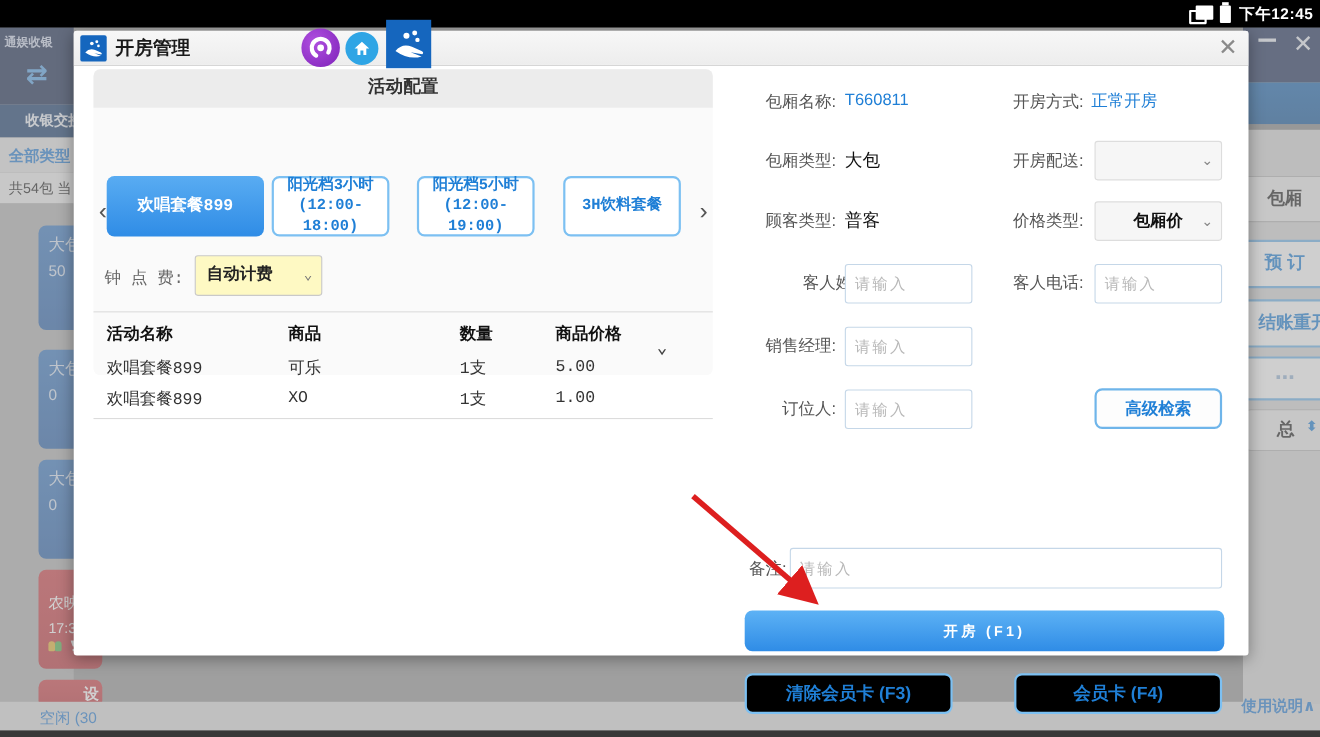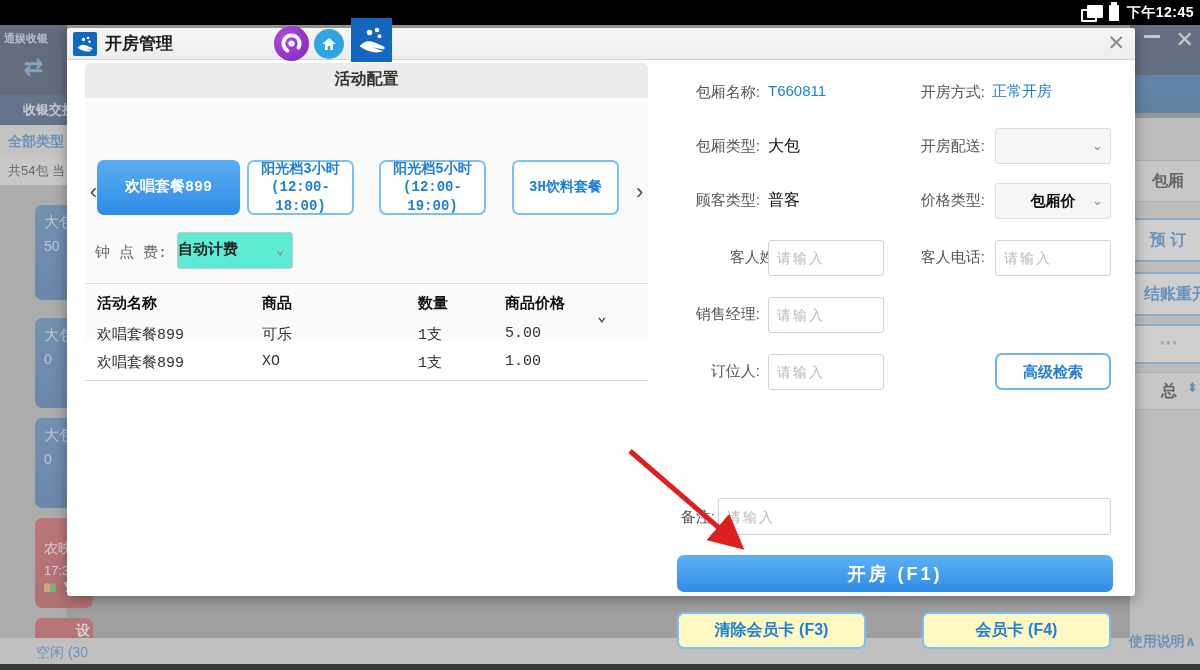--- a/index.html
+++ b/index.html
@@ -67,39 +67,39 @@
   .dlg-close { position:absolute; right:10px; top:3px; color:#8a8a8a; font-size:21px; font-weight:bold; cursor:pointer; }
 
   
   .panel { position:absolute; left:18px; top:35px; width:563px; height:278px; background:#fafafa; border-radius:6px;font-family:Liberation Mono, monospace; }
   .panel-head { height:35px; background:#ececec; border-radius:6px 6px 0 0; text-align:center; font-size:16px; font-weight:bold; color:#333; line-height:35px; }
   .tab-arrow { position:absolute; top:118px; font-size:22px; color:#555; cursor:pointer; }
   .tab { position:absolute; top:97px; height:55px; border-radius:7px; font-size:14px; font-weight:bold; text-align:center; display:flex; flex-direction:column; align-items:center; justify-content:center; line-height:1.3; cursor:pointer; }
   .tab-active { background:linear-gradient(180deg,#59acf2,#2f8ce6); color:#fff; font-size:15px; }
   .tab-idle { background:#fff; border:2px solid #7cc0f2; color:#1f7fd6; }
   .hourly-label { position:absolute; left:10px; top:180px; font-size:15px; color:#666; }
-  .hourly-select { position:absolute; left:92px; top:169px; width:116px; height:37px; background:#5eead4; border:1px solid #c9c9c9; border-radius:3px; font-size:15px; font-weight:bold; color:#222; line-height:35px; padding-left:0; }
+  .hourly-select { position:absolute; left:92px; top:169px; width:116px; height:37px; background:#fef9c3; border:1px solid #c9c9c9; border-radius:3px; font-size:15px; font-weight:bold; color:#222; line-height:35px; padding-left:10px; }
   .hourly-select .chev { position:absolute; right:8px; top:0; color:#777; font-weight:normal; font-size:13px; }
   .tbl-divider { position:absolute; left:0; width:563px; height:1px; background:#dcdcdc; }
   .tbl-cell { position:absolute; font-size:15px; color:#333; white-space:nowrap; }
   .tbl-head { font-weight:bold; color:#111; }
   .tbl-chev { position:absolute; left:512px; top:243px; color:#444; font-size:16px; font-weight:bold; cursor:pointer; }
 
   
   .f-label { position:absolute; font-size:15px; color:#555; text-align:right; white-space:nowrap; }
   .f-value { position:absolute; font-size:15px; font-weight:normal; color:#111; white-space:nowrap; }
   .f-blue { color:#1f7fd6; }
   .f-input { position:absolute; width:116px; height:36px; border:1px solid #c5d7e8; border-radius:3px; background:#fff; font-size:14px; padding:0 8px; letter-spacing:2px; color:#333; font-family:inherit; }
   .f-input::placeholder { color:#b9b9b9; }
   .f-select { position:absolute; width:116px; height:36px; background:#f6f6f6; border:1px solid #ddd; border-radius:3px; font-size:15px; font-weight:bold; color:#111; line-height:34px; text-align:center; }
   .f-select .chev { position:absolute; right:7px; top:0; color:#888; font-weight:normal; font-size:13px; }
   .f-btn { position:absolute; width:116px; height:37px; background:#fdfdfd; border:2px solid #6fb5ea; border-radius:7px; color:#1f7fd6; font-size:15px; font-weight:bold; text-align:center; line-height:33px; cursor:pointer; }
   .remark-input { position:absolute; left:651px; top:470px; width:393px; height:37px; }
-  .open-btn { position:absolute; left:610px; top:527px; width:436px; height:37px; background:linear-gradient(180deg,#5db2f5,#2f8ce6); border:none; border-radius:7px; color:#fff; font-size:18px; font-weight:bold; letter-spacing:3px; cursor:pointer; }
-  .card-btn { position:absolute; top:584px; width:189px; height:37px; background:#fef9c3; border:2px solid #7cc0f2; border-radius:7px; color:#1f7fd6; font-size:16px; font-weight:bold; cursor:pointer; }
+  .open-btn { position:absolute; left:610px; top:527px; width:436px; height:37px; background:linear-gradient(180deg,#5db2f5,#2f8ce6); border:none; border-radius:7px; color:#fff; font-size:13px; font-weight:bold; letter-spacing:3px; cursor:pointer; }
+  .card-btn { position:absolute; top:584px; width:189px; height:37px; background:#000000; border:2px solid #7cc0f2; border-radius:7px; color:#1f7fd6; font-size:16px; font-weight:bold; cursor:pointer; }
 
   
   .float-ic { position:absolute; z-index:45; }
   .purple-circle { left:274px; top:26px; width:35px; height:35px; border-radius:50%; background:radial-gradient(circle at 35% 35%, #b04fe0, #7d22b8); display:flex; align-items:center; justify-content:center; }
   .home-circle { left:314px; top:29px; width:30px; height:30px; border-radius:50%; background:#2fa5e5; display:flex; align-items:center; justify-content:center; }
   .hand-tile { left:351px; top:18px; width:41px; height:44px; background:#1566be; display:flex; align-items:center; justify-content:center; }
 
   .arrow-svg { position:absolute; left:0; top:0; width:1200px; height:670px; z-index:30; pointer-events:none; }
 </style>
 </head>

